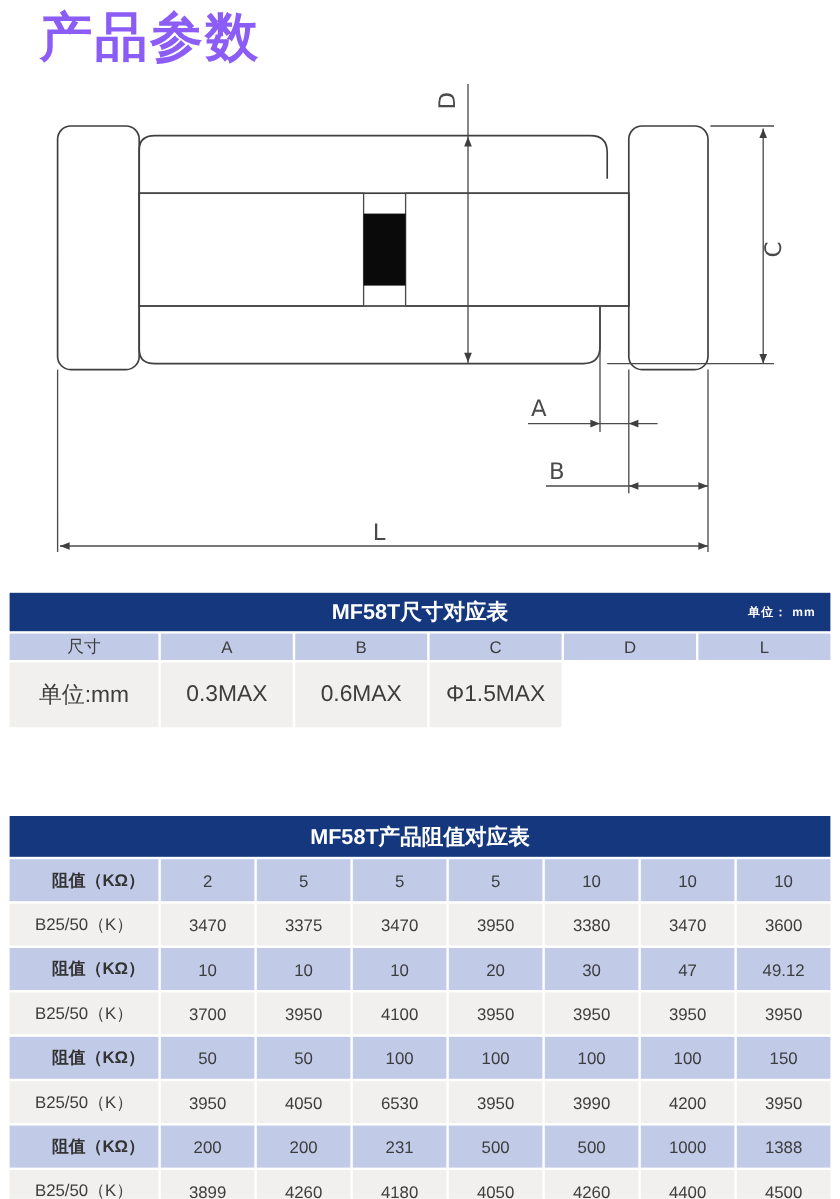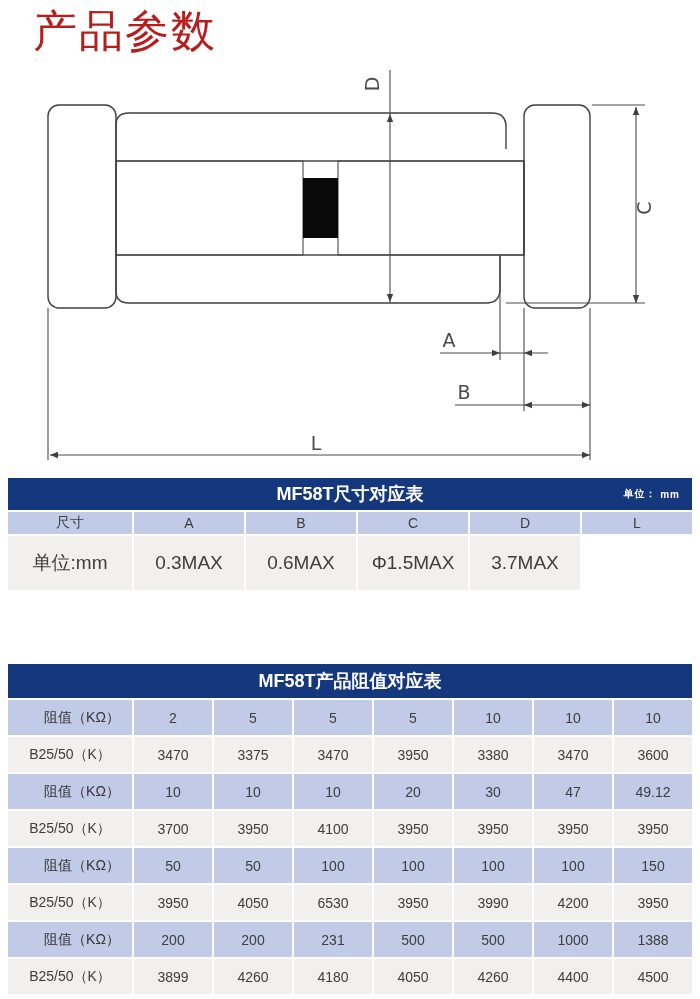--- a/index.html
+++ b/index.html
@@ -3,32 +3,32 @@
 <meta charset="utf-8">
 <style>
   html,body { margin:0; padding:0; }
   body {
     width:700px; height:999px; position:relative; overflow:hidden;
     background:#ffffff;
     font-family:"Liberation Sans", sans-serif;
   }
   .page-title {
     position:absolute; left:33px; top:2px;
-    font-size:44px; font-weight:400; color:#b91c1c;
+    font-size:44px; font-weight:700; color:#8b5cf6;
     letter-spacing:2px;
     font-family:"DejaVu Sans", sans-serif;
   }
   .diagram-wrap { position:absolute; left:0; top:62px; width:700px; height:402px; }
   .cad-line { stroke:#3f3f3f; stroke-width:1.4; fill:none; }
   .thin-line { stroke:#4a4a4a; stroke-width:1.1; fill:none; }
   .dim-line  { stroke:#4a4a4a; stroke-width:1.1; fill:none; }
   .dim-arrow { fill:#3f3f3f; }
   .dim-text  { fill:#4a4a4a; font-size:19px; font-family:"DejaVu Sans", sans-serif; }
 
-  .data-table { position:absolute; left:8px; width:684px; }
+  .data-table { position:absolute; left:8px; width:684px;margin-top:16px; }
   .table-1 { top:478px; }
   .table-2 { top:664px; }
   .thead {
     height:32px; background:#15377e; color:#ffffff;
     display:flex; align-items:center; justify-content:center;
     position:relative; font-size:18px; font-weight:bold;
   }
   .table-2 .thead { height:34px; }
   .thead .unit {
     position:absolute; right:12px; top:0; height:100%;
@@ -39,21 +39,21 @@
   .grid-2 { display:grid; grid-template-columns:124px repeat(7, 1fr); gap:2px; background:#ffffff; margin-top:2px; }
   .cell {
     display:flex; align-items:center; justify-content:center;
     font-size:14px; color:#3d3d3d;
   }
   .h33 { height:22px; }
   .h54 { height:54px; font-size:19px; }
   .h35 { height:35px; }
   .row-blue { background:#c1cbe8; }
   .row-gray { background:#f1f0ee; }
-  .lab-bold { font-weight:normal; color:#333333;padding-left:24px; }
+  .lab-bold { font-weight:bold; color:#333333;padding-left:24px; }
 </style>
 </head>
 <body>
 
 <div class="page-title">产品参数</div>
 
 <div class="diagram-wrap">
   <svg width="700" height="402" viewBox="0 0 700 402" xmlns="http://www.w3.org/2000/svg">
     <defs>
       <pattern id="hatchDense" patternUnits="userSpaceOnUse" width="13" height="13">
@@ -120,21 +120,20 @@
       <div class="cell h33 row-blue">尺寸</div>
       <div class="cell h33 row-blue">A</div>
       <div class="cell h33 row-blue">B</div>
       <div class="cell h33 row-blue">C</div>
       <div class="cell h33 row-blue">D</div>
       <div class="cell h33 row-blue">L</div>
       <div class="cell h54 row-gray">单位:mm</div>
       <div class="cell h54 row-gray">0.3MAX</div>
       <div class="cell h54 row-gray">0.6MAX</div>
       <div class="cell h54 row-gray">Φ1.5MAX</div>
-      <div class="cell h54 row-gray">3.7MAX</div>
     </div>
 </div>
 
 <div class="data-table table-2">
   <div class="thead">
     <span>MF58T产品阻值对应表</span>
   </div>
   <div class="grid-2">
       <div class="cell h35 row-blue lab-bold">阻值（KΩ）</div>
       <div class="cell h35 row-blue">2</div>

